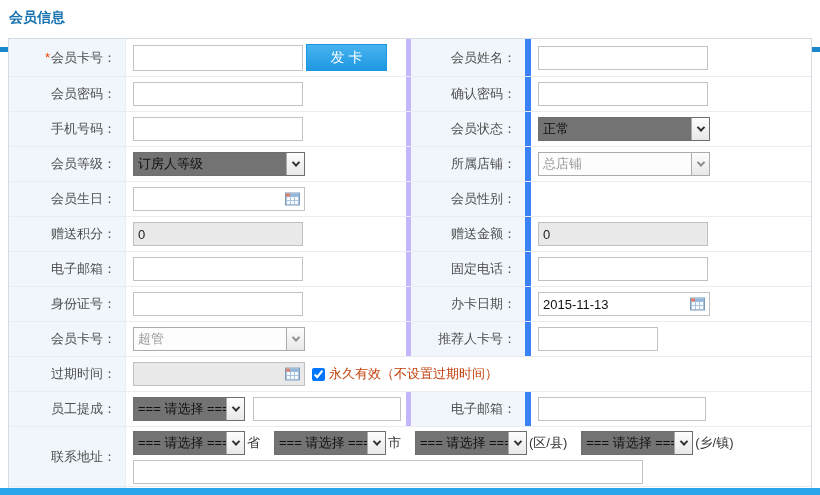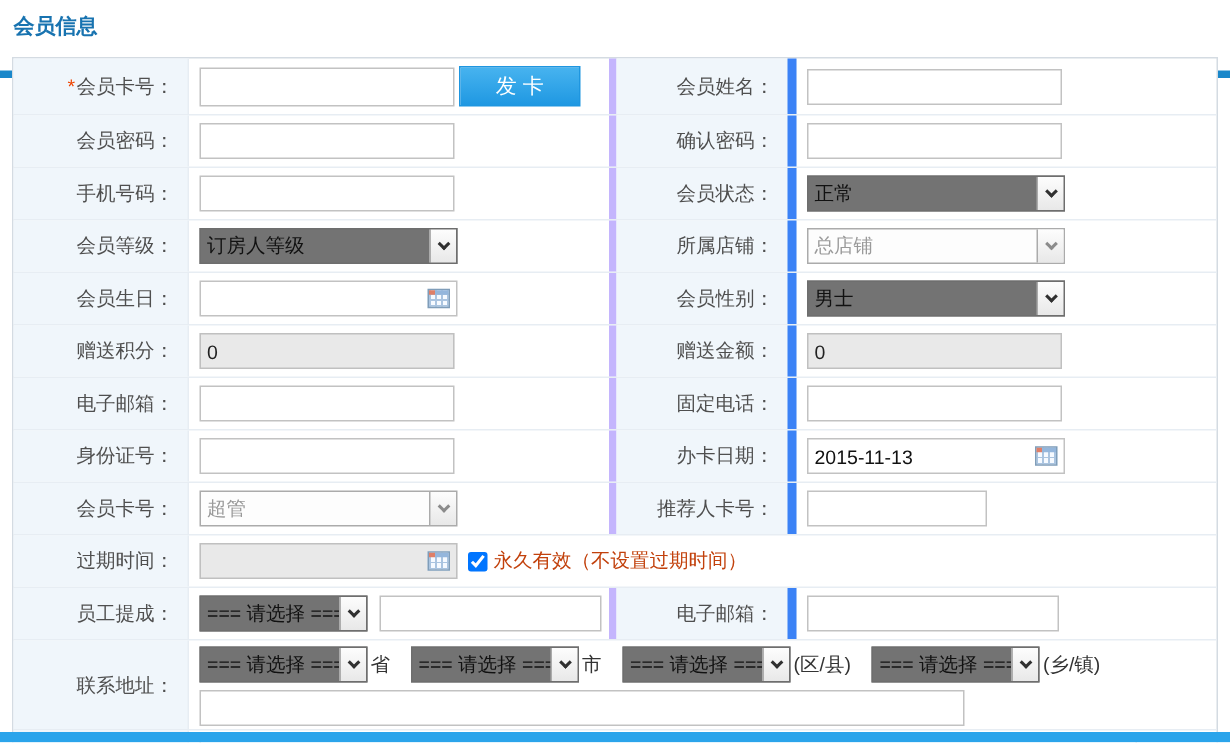--- a/index.html
+++ b/index.html
@@ -161,28 +161,20 @@
 
     <div class="row">
       <div class="c-lbl">会员生日：</div>
       <div class="c-fld">
         <div class="date-wrap">
           <input class="inp" type="text" value="" style="">
           <span class="cal-icon"></span>
         </div>
       </div>
       <div class="c-lbl2">会员性别：</div>
-      <div class="c-fld2">
-        <div class="sel">
-          <span class="sel-txt">男士</span>
-          <span class="sel-arr">
-              <span class="chev"></span>
-            </span>
-        </div>
-      </div>
     </div>
 
     <div class="row">
       <div class="c-lbl">赠送积分：</div>
       <div class="c-fld">
         <input class="inp dis" type="text" disabled="" value="0" style="">
       </div>
       <div class="c-lbl2">赠送金额：</div>
       <div class="c-fld2">
         <input class="inp dis" type="text" disabled="" value="0" style="">

